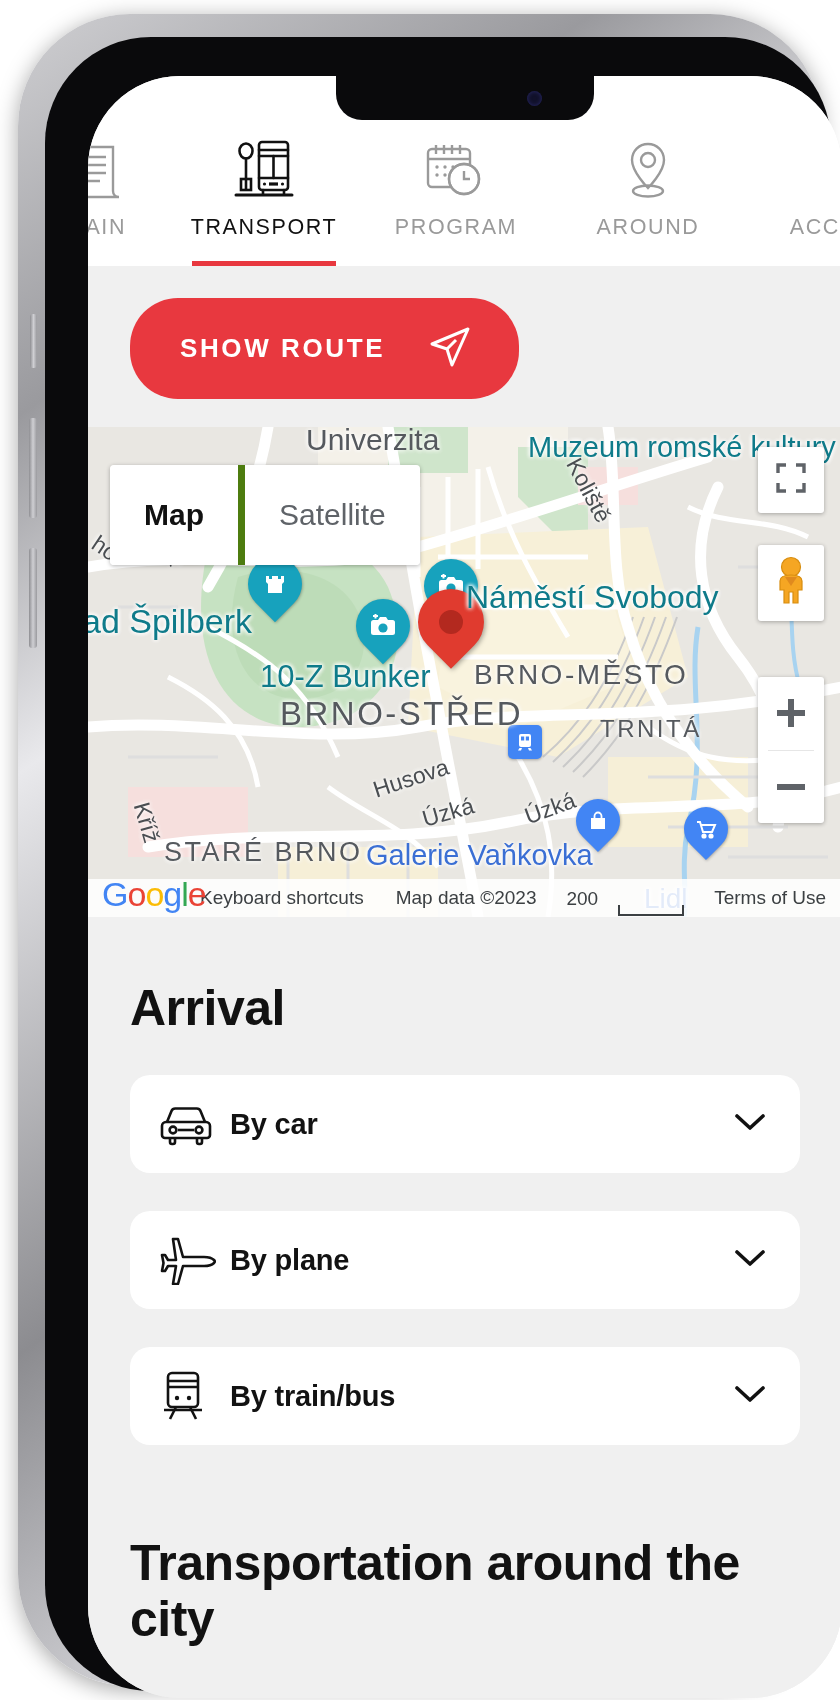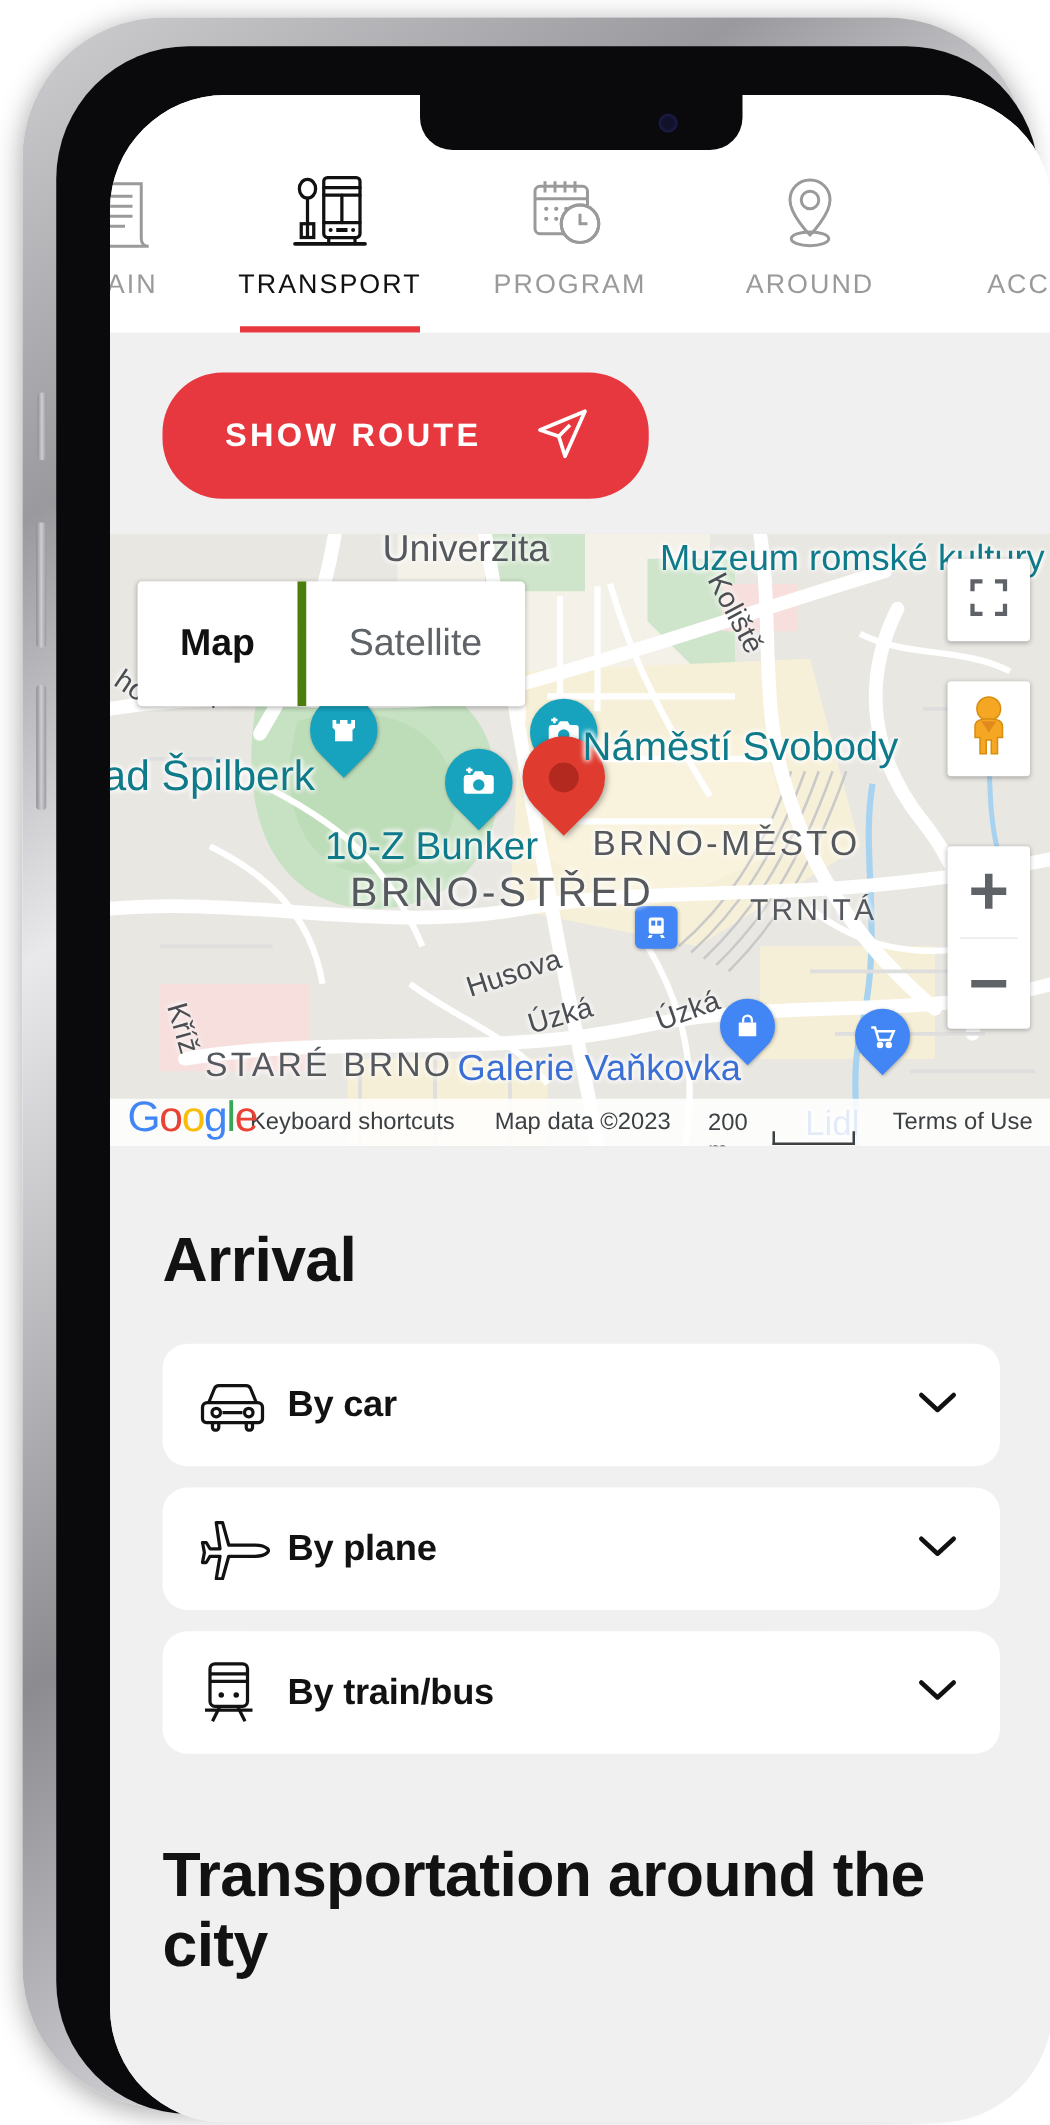--- a/index.html
+++ b/index.html
@@ -232,21 +232,21 @@
     font-size: 50px; font-weight: 800; color: #121212;
     letter-spacing: -0.5px;
     padding-top: 62px; padding-bottom: 38px;
   }
   .acc-item {
     background: #ffffff;
     border-radius: 20px;
     height: 98px;
     display: flex; align-items: center;
     padding: 0 34px 0 28px;
-    margin-bottom: 17px;
+    margin-bottom: 38px;
     cursor: pointer;
   }
   .acc-ico { width: 72px; display:flex; align-items:center; justify-content:flex-start; }
   .acc-label { flex: 1; font-size: 29px; font-weight: 800; color: #121212; letter-spacing: -0.2px; }
   .big-title {
     font-size: 50px; font-weight: 800; color: #121212;
     line-height: 1.12; letter-spacing: -0.5px;
     padding-top: 52px;
   }
 </style>

